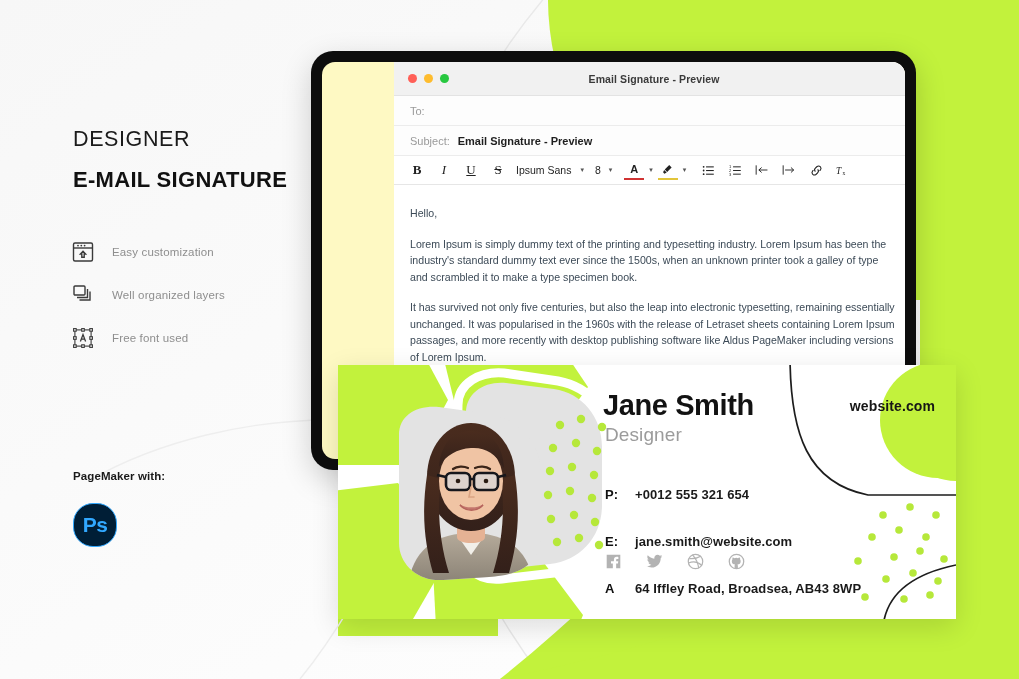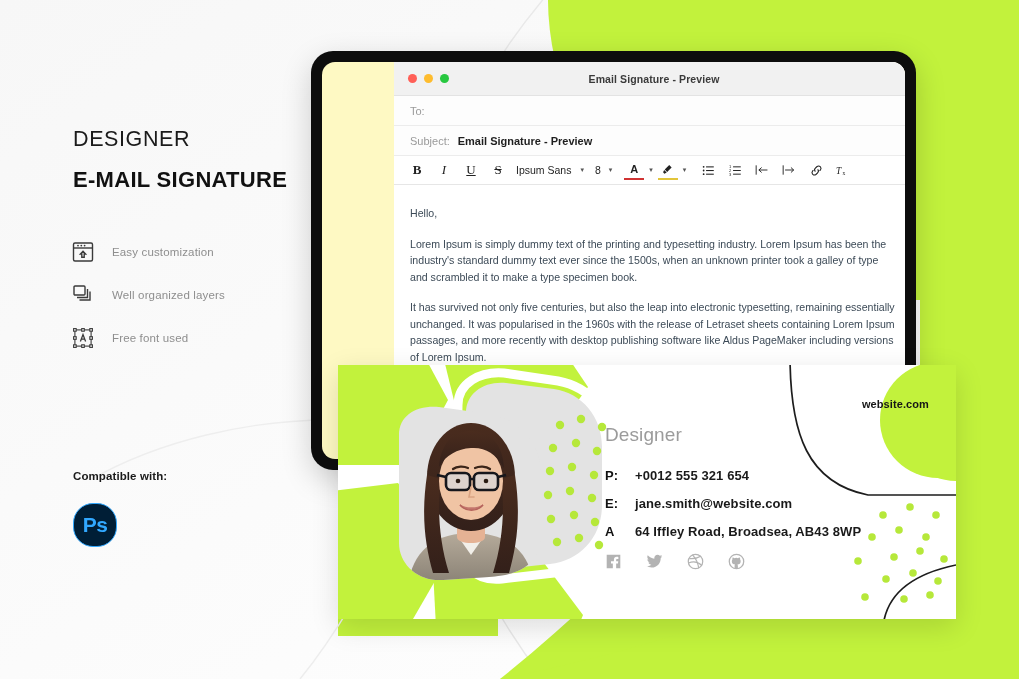--- a/index.html
+++ b/index.html
@@ -228,22 +228,22 @@
   .sig-role {
     position: absolute;
     left: 2px; top: 59px;
     font-size: 19px;
     color: #9b9b9b;
     font-weight: 400;
     letter-spacing: 0.1px;
   }
   .sig-website {
     position: absolute;
-    right: 27px; top: 33px;
-    font-size: 11px;
+    right: 21px; top: 33px;
+    font-size: 14px;
     font-weight: 700;
     color: #161616;
     letter-spacing: 0.1px;
     z-index: 6;
   }
   .contacts {
     position: absolute;
     left: 2px; top: 103px;
   }
   .c-row {
@@ -257,20 +257,21 @@
     flex: 0 0 30px;
     font-weight: 700;
     color: #111;
     font-size: 13px;
   }
   .c-val {
     color: #1a1a1a;
     font-weight: 700;
     font-size: 13px;
     letter-spacing: 0.1px;
+    margin-top: 19px;
   }
   .socials {
     position: absolute;
     left: 2px; top: 188px;
     display: flex;
     gap: 24px;
     align-items: center;
   }
   .soc { width: 17px; height: 17px; display: block; }
 </style>
@@ -356,21 +357,21 @@
         <line x1="5.2" y1="20.1" x2="10.7" y2="20.1"></line>
         <line x1="13.3" y1="20.1" x2="18.8" y2="20.1"></line>
         <path d="M9.4 15.6 L12 8.6 L14.6 15.6 M10.5 13.2 L13.5 13.2" stroke-width="1.3"></path>
       </svg>
     </span>
     <span class="feature-label">Free font used</span>
   </div>
 
 </div>
 
-<div class="compat-label">Compatible with:</div>
+<div class="compat-label">PageMaker with:</div>
 <div class="ps-badge">
   <span>Ps</span>
 </div>
 
 <div class="device">
   <div class="device-screen">
 
     <div class="mail-window">
 
       <div class="mail-titlebar">
@@ -594,20 +595,21 @@
 
         <path d="M 69 100 C 75 106 86 106 92 100 C 86 104 75 104 69 100 Z" fill="#ffffff" stroke="#c4766c" stroke-width="1.3"></path>
         <path d="M 69 100 C 75 107 86 107 92 100" stroke="#b5635c" stroke-width="1.5" fill="none"></path>
       </g>
     </svg>
   </div>
 
   <div class="sig-website">website.com</div>
 
   <div class="sig-right">
+    <div class="sig-name">Jane Smith</div>
     <div class="sig-role">Designer</div>
 
     <div class="contacts">
       <div class="c-row">
         <span class="c-key">P:</span>
         <span class="c-val">+0012 555 321 654</span>
       </div>
       <div class="c-row">
         <span class="c-key">E:</span>
         <span class="c-val">jane.smith@website.com</span>

